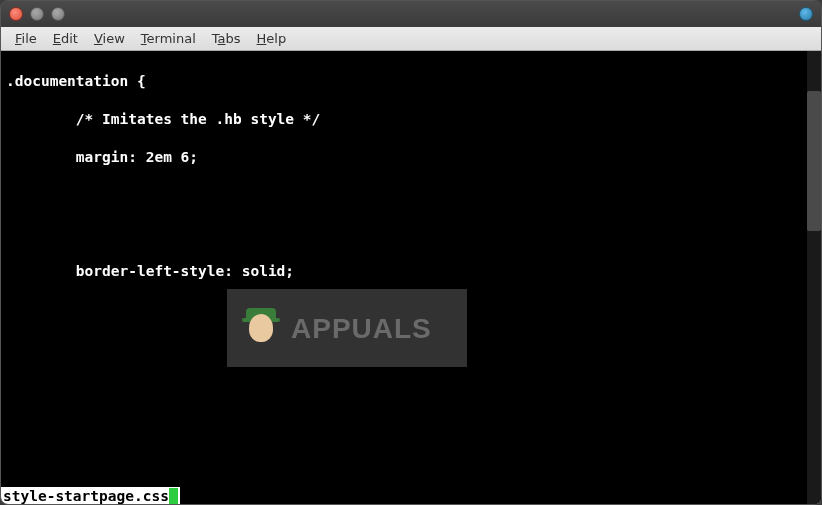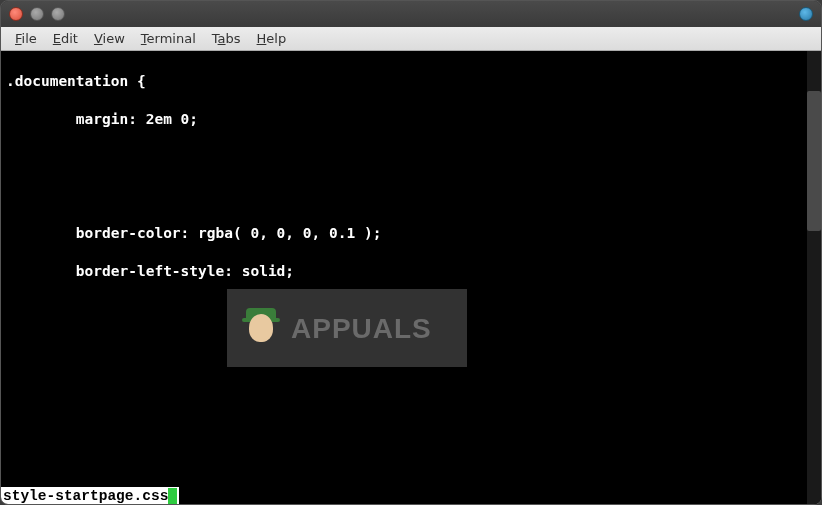--- a/index.html
+++ b/index.html
@@ -80,21 +80,20 @@
     }
     .statusbar {
       position: absolute;
       bottom: 0;
       left: 0;
       background: #ffffff;
       color: #000000;
       padding: 0 2px;
       display: flex;
       align-items: center;
-      font-family: Liberation Mono, monospace;
     }
     .cursor {
       display: inline-block;
       width: 9px;
       height: 17px;
       background: #2ecc40;
       vertical-align: text-bottom;
       margin-left: 0;
     }
     .scrollbar {
@@ -181,24 +180,24 @@
   <div class="menu-item"><span class="accel">F</span>ile</div>
   <div class="menu-item"><span class="accel">E</span>dit</div>
   <div class="menu-item"><span class="accel">V</span>iew</div>
   <div class="menu-item"><span class="accel">T</span>erminal</div>
   <div class="menu-item">T<span class="accel">a</span>bs</div>
   <div class="menu-item"><span class="accel">H</span>elp</div>
 </div>
 
 <div class="terminal">
 <div>.documentation {</div>
-<div>        margin: 2em 0;</div>
+<div>        /* Imitates the .hb style */</div>
+<div>        margin: 2em 6;</div>
 <div>&nbsp;</div>
 <div>&nbsp;</div>
-<div>        border-color: rgba( 0, 0, 0, 0.1 );</div>
 <div>        border-left-style: solid;</div>
 
 
 
 
 
 
 
 
 

